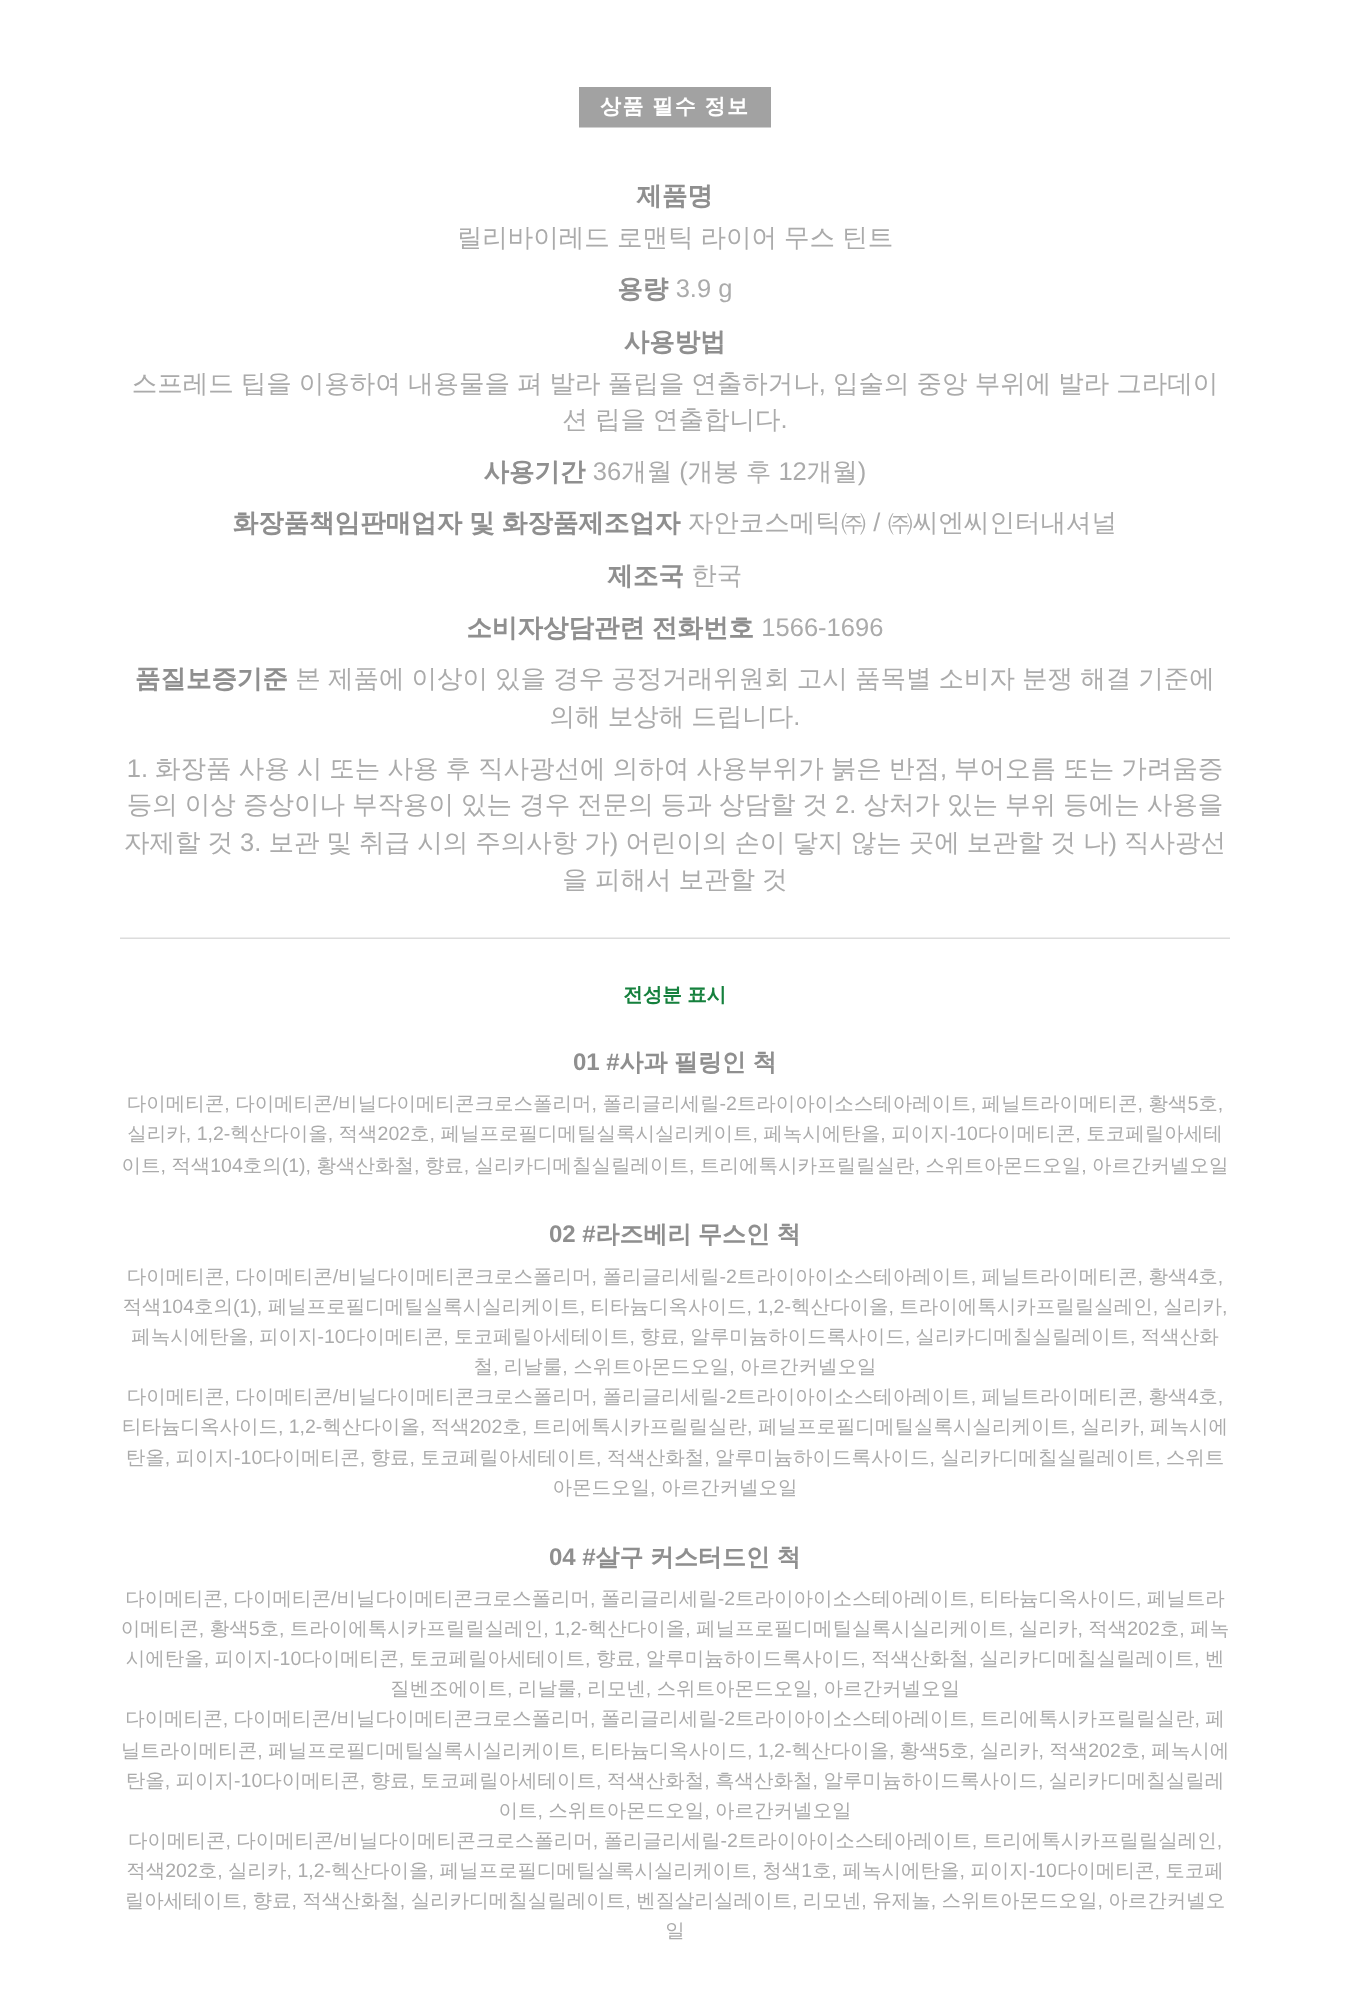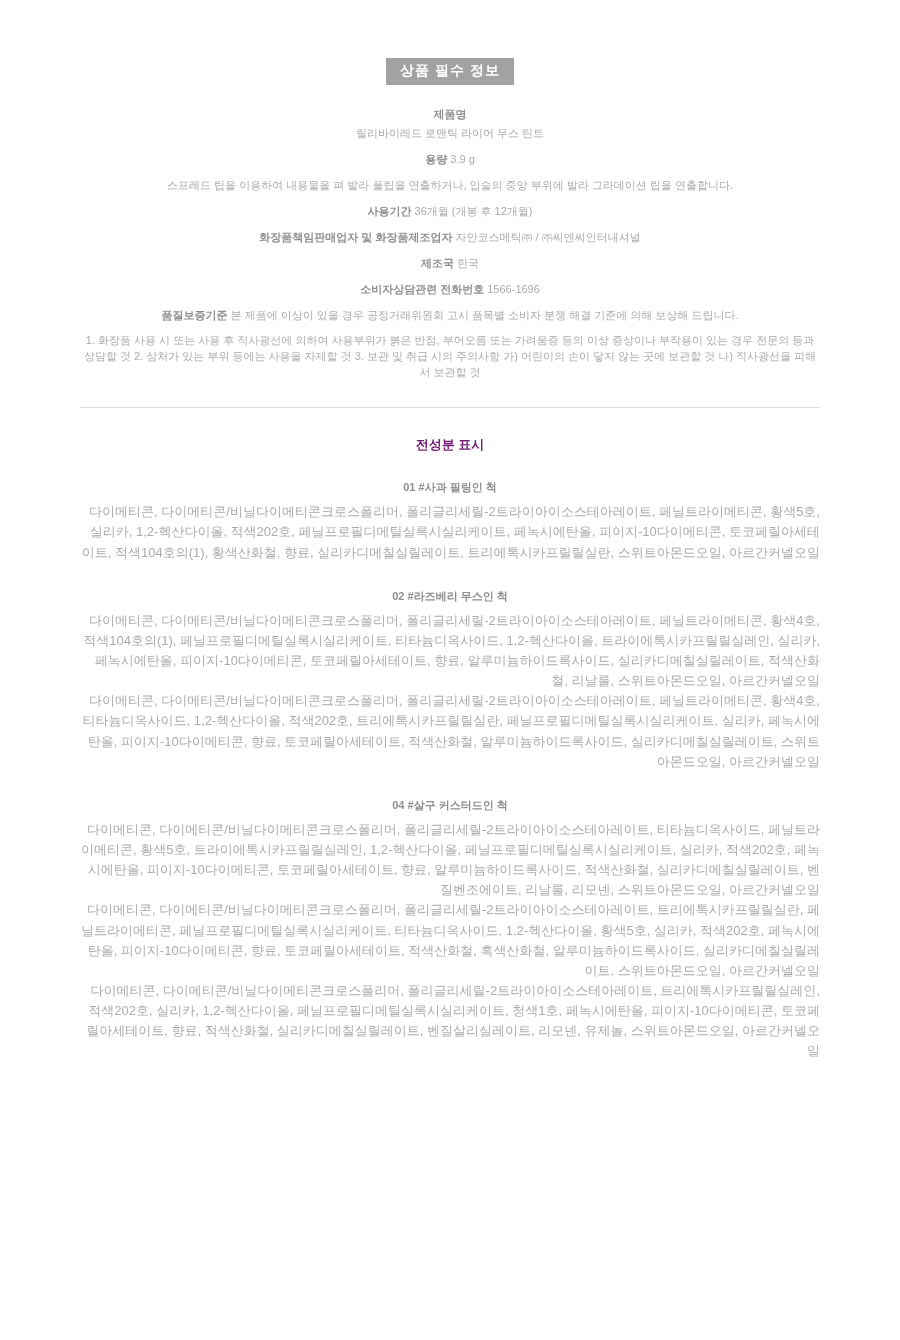--- a/index.html
+++ b/index.html
@@ -11,34 +11,34 @@
   .page {
     width: 900px;
     min-height: 1340px;
     margin: 0 auto;
     box-sizing: border-box;
     padding: 58px 80px 40px;
     background: #ffffff;
   }
   .badge-wrap {
     text-align: center;
-    margin-bottom: 22px;
+    margin-bottom: 34px;
   }
   .badge {
     display: inline-block;
     background: #a2a2a2;
     color: #ffffff;
     font-size: 14px;
     font-weight: 700;
     padding: 4px 14px 5px;
     letter-spacing: 1px;
   }
   .info-rows .row {
     text-align: center;
-    font-size: 11px;
+    font-size: 17px;
     line-height: 1.45;
     color: #ababab;
     margin: 0 0 10px;
   }
   .info-rows .row b {
     color: #8f8f8f;
     font-weight: 700;
   }
   .info-rows .row.stacked b {
     display: block;
@@ -46,53 +46,53 @@
   }
   .divider {
     border: 0;
     border-top: 1px solid #dcdcdc;
     margin: 26px 0 0;
   }
   .ing-title {
     text-align: center;
     font-size: 13px;
     font-weight: 700;
-    color: #701a75;
+    color: #15803d;
     margin: 28px 0 0;
   }
   .ing-item .ing-heading {
     text-align: center;
-    font-size: 11px;
+    font-size: 16px;
     font-weight: 700;
     color: #8f8f8f;
     margin: 26px 0 7px;
   }
   .ing-item .ing-body {
-    text-align: right;
+    text-align: center;
     font-size: 13px;
     line-height: 1.55;
     color: #ababab;
     margin: 0;
   }
 </style>
 </head>
 <body>
 
 <div class="page">
 
   <div class="badge-wrap">
     <span class="badge">상품 필수 정보</span>
   </div>
 
   <div class="info-rows">
   <p class="row stacked"><b>제품명</b> <span>릴리바이레드 로맨틱 라이어 무스 틴트</span></p>
 
   <p class="row inline"><b>용량</b> <span>3.9 g</span></p>
 
-  <p class="row stacked"> <span>스프레드 팁을 이용하여 내용물을 펴 발라 풀립을 연출하거나, 입술의 중앙 부위에 발라 그라데이션 립을 연출합니다.</span></p>
+  <p class="row stacked"><b>사용방법</b> <span>스프레드 팁을 이용하여 내용물을 펴 발라 풀립을 연출하거나, 입술의 중앙 부위에 발라 그라데이션 립을 연출합니다.</span></p>
 
   <p class="row inline"><b>사용기간</b> <span>36개월 (개봉 후 12개월)</span></p>
 
   <p class="row inline"><b>화장품책임판매업자 및 화장품제조업자</b> <span>자안코스메틱㈜ / ㈜씨엔씨인터내셔널</span></p>
 
   <p class="row inline"><b>제조국</b> <span>한국</span></p>
 
 
   <p class="row inline"><b>소비자상담관련 전화번호</b> <span>1566-1696</span></p>
 

